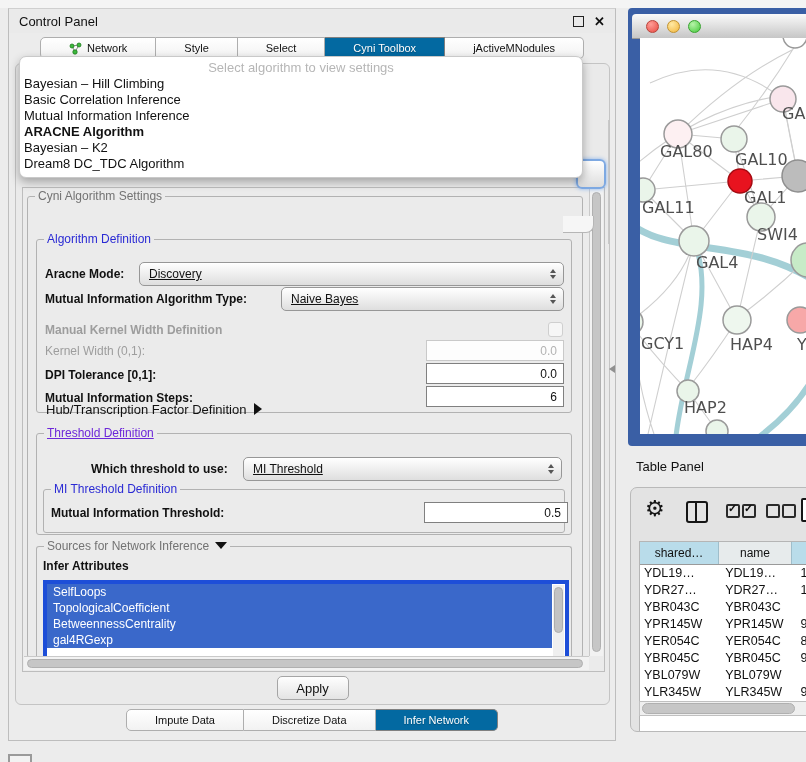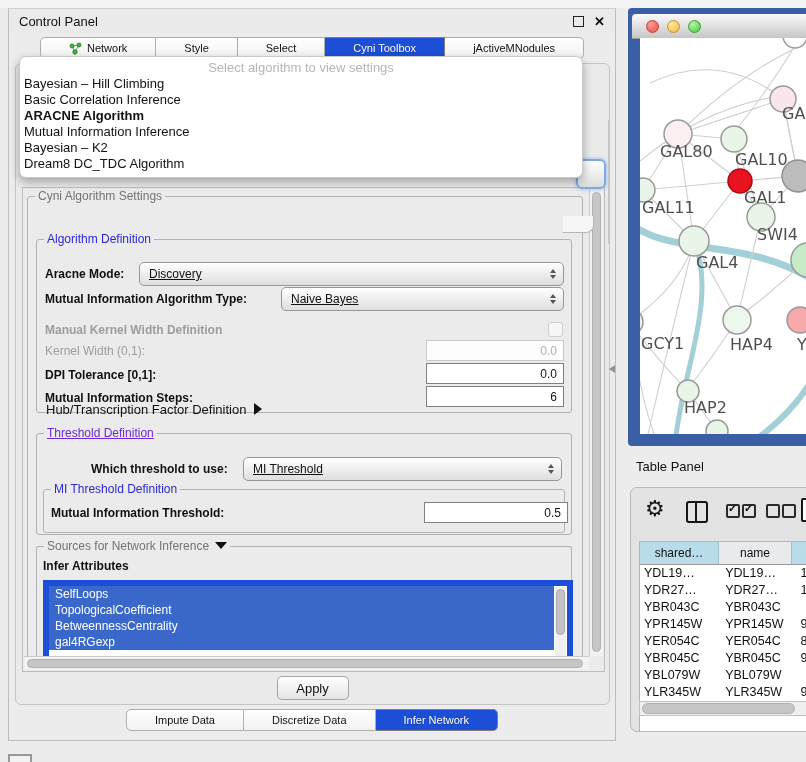--- a/index.html
+++ b/index.html
@@ -14,21 +14,21 @@
                padding:0 10px;font-size:13px;background:#eaeaea;}
   .cp-title{flex:1;}
   .win-float{width:9px;height:9px;border:1.5px solid #222;margin-right:10px;}
   .win-close{font-size:13px;font-weight:bold;color:#111;line-height:9px;}
 
   .seg{position:absolute;left:0;right:0;display:flex;justify-content:center;}
   .seg .tab{height:20px;line-height:20px;padding:0 28px;background:linear-gradient(#ffffff,#f2f2f2);
             border:1px solid #aeaeae;border-left:none;font-size:11px;display:flex;align-items:center;gap:5px;}
   .seg .tab:first-child{border-left:1px solid #aeaeae;border-radius:5px 0 0 5px;}
   .seg .tab:last-child{border-radius:0 5px 5px 0;}
-  .seg .tab.sel{background:#1d4ed8;color:#fff;border-color:#808080;text-shadow:0 1px 1px rgba(0,0,0,.25);}
+  .seg .tab.sel{background:#0369a1;color:#fff;border-color:#808080;text-shadow:0 1px 1px rgba(0,0,0,.25);}
 
   .cp-body{position:absolute;left:6px;top:54px;width:593px;height:640px;background:#eaeaea;
            border:1px solid #c4c4c4;border-radius:6px;}
 
   
   .frag{position:absolute;z-index:1;}
   .frag-combo{left:560px;top:95px;width:26px;height:26px;border:2px solid #7ea9e2;border-radius:6px;
               background:linear-gradient(#fff,#ddd);box-shadow:0 0 4px #8ab4ec;}
   .frag-corner{left:547px;top:152px;width:30px;height:16px;border-right:1px solid #b6b6b6;
                border-bottom:1px solid #b6b6b6;border-radius:0 0 8px 0;background:#f6f6f6;}
@@ -64,21 +64,21 @@
   .tri-d{width:0;height:0;border-left:3.5px solid transparent;border-right:3.5px solid transparent;border-top:4px solid #555;}
   .tfield{position:absolute;height:19px;border:1px solid #808080;background:#fff;font-size:12px;
           display:flex;align-items:center;justify-content:flex-end;padding:0 6px;}
   .tfield.dis{border-color:#c9c9c9;color:#b3b3b3;background:#fdfdfd;}
   .checkbox{position:absolute;width:13px;height:13px;border:1px solid #cfcfcf;border-radius:3px;background:#f6f6f6;}
   .tri-right{display:inline-block;width:0;height:0;border-top:6px solid transparent;border-bottom:6px solid transparent;
              border-left:8px solid #111;margin-left:8px;vertical-align:-1px;}
   .tri-down-b{display:inline-block;width:0;height:0;border-left:6px solid transparent;border-right:6px solid transparent;
               border-top:7px solid #111;margin-left:6px;vertical-align:1px;}
 
-  .listbox{position:absolute;background:#fff;border:6px solid #1d4ed8;overflow:hidden;}
+  .listbox{position:absolute;background:#fff;border:4px solid #1d4ed8;overflow:hidden;}
   .listitem{height:16px;line-height:16px;font-size:12px;color:#fff;background:#3a68ca;
             padding-left:6px;width:calc(100% - 19px);}
   .lb-vsb{position:absolute;right:1px;top:1px;bottom:1px;width:11px;background:#efefef;}
   .lb-vsb .thumb{position:absolute;left:1px;right:1px;top:2px;height:58%;background:#c3c3c3;border:1px solid #adadad;border-radius:5px;}
 
   .apply{position:absolute;left:50%;transform:translateX(-50%);top:612px;width:70px;height:22px;
          background:linear-gradient(#fefefe,#e4e4e4);border:1px solid #a5a5a5;border-radius:5px;
          font-size:13px;display:flex;align-items:center;justify-content:center;}
 
   .divider-arrow{position:absolute;left:609px;top:365px;width:0;height:0;
@@ -253,22 +253,22 @@
 
       <div class="apply">Apply</div>
 
     </div>
 
     <div class="popup">
       <div class="ph">Select algorithm to view settings</div>
       <div id="popup-items">
           <div class="it">Bayesian – Hill Climbing</div>
           <div class="it">Basic Correlation Inference</div>
+          <div class="it">Mutual Information Inference</div>
           <div class="it bold">ARACNE Algorithm</div>
-          <div class="it">Mutual Information Inference</div>
           <div class="it">Bayesian – K2</div>
           <div class="it">Dream8 DC_TDC Algorithm</div>
         </div>
     </div>
 
     <div class="seg" id="bottom-tabs" style="bottom:9px;">
         <div class="tab">
           <span>Impute Data</span>
         </div>
         <div class="tab">

